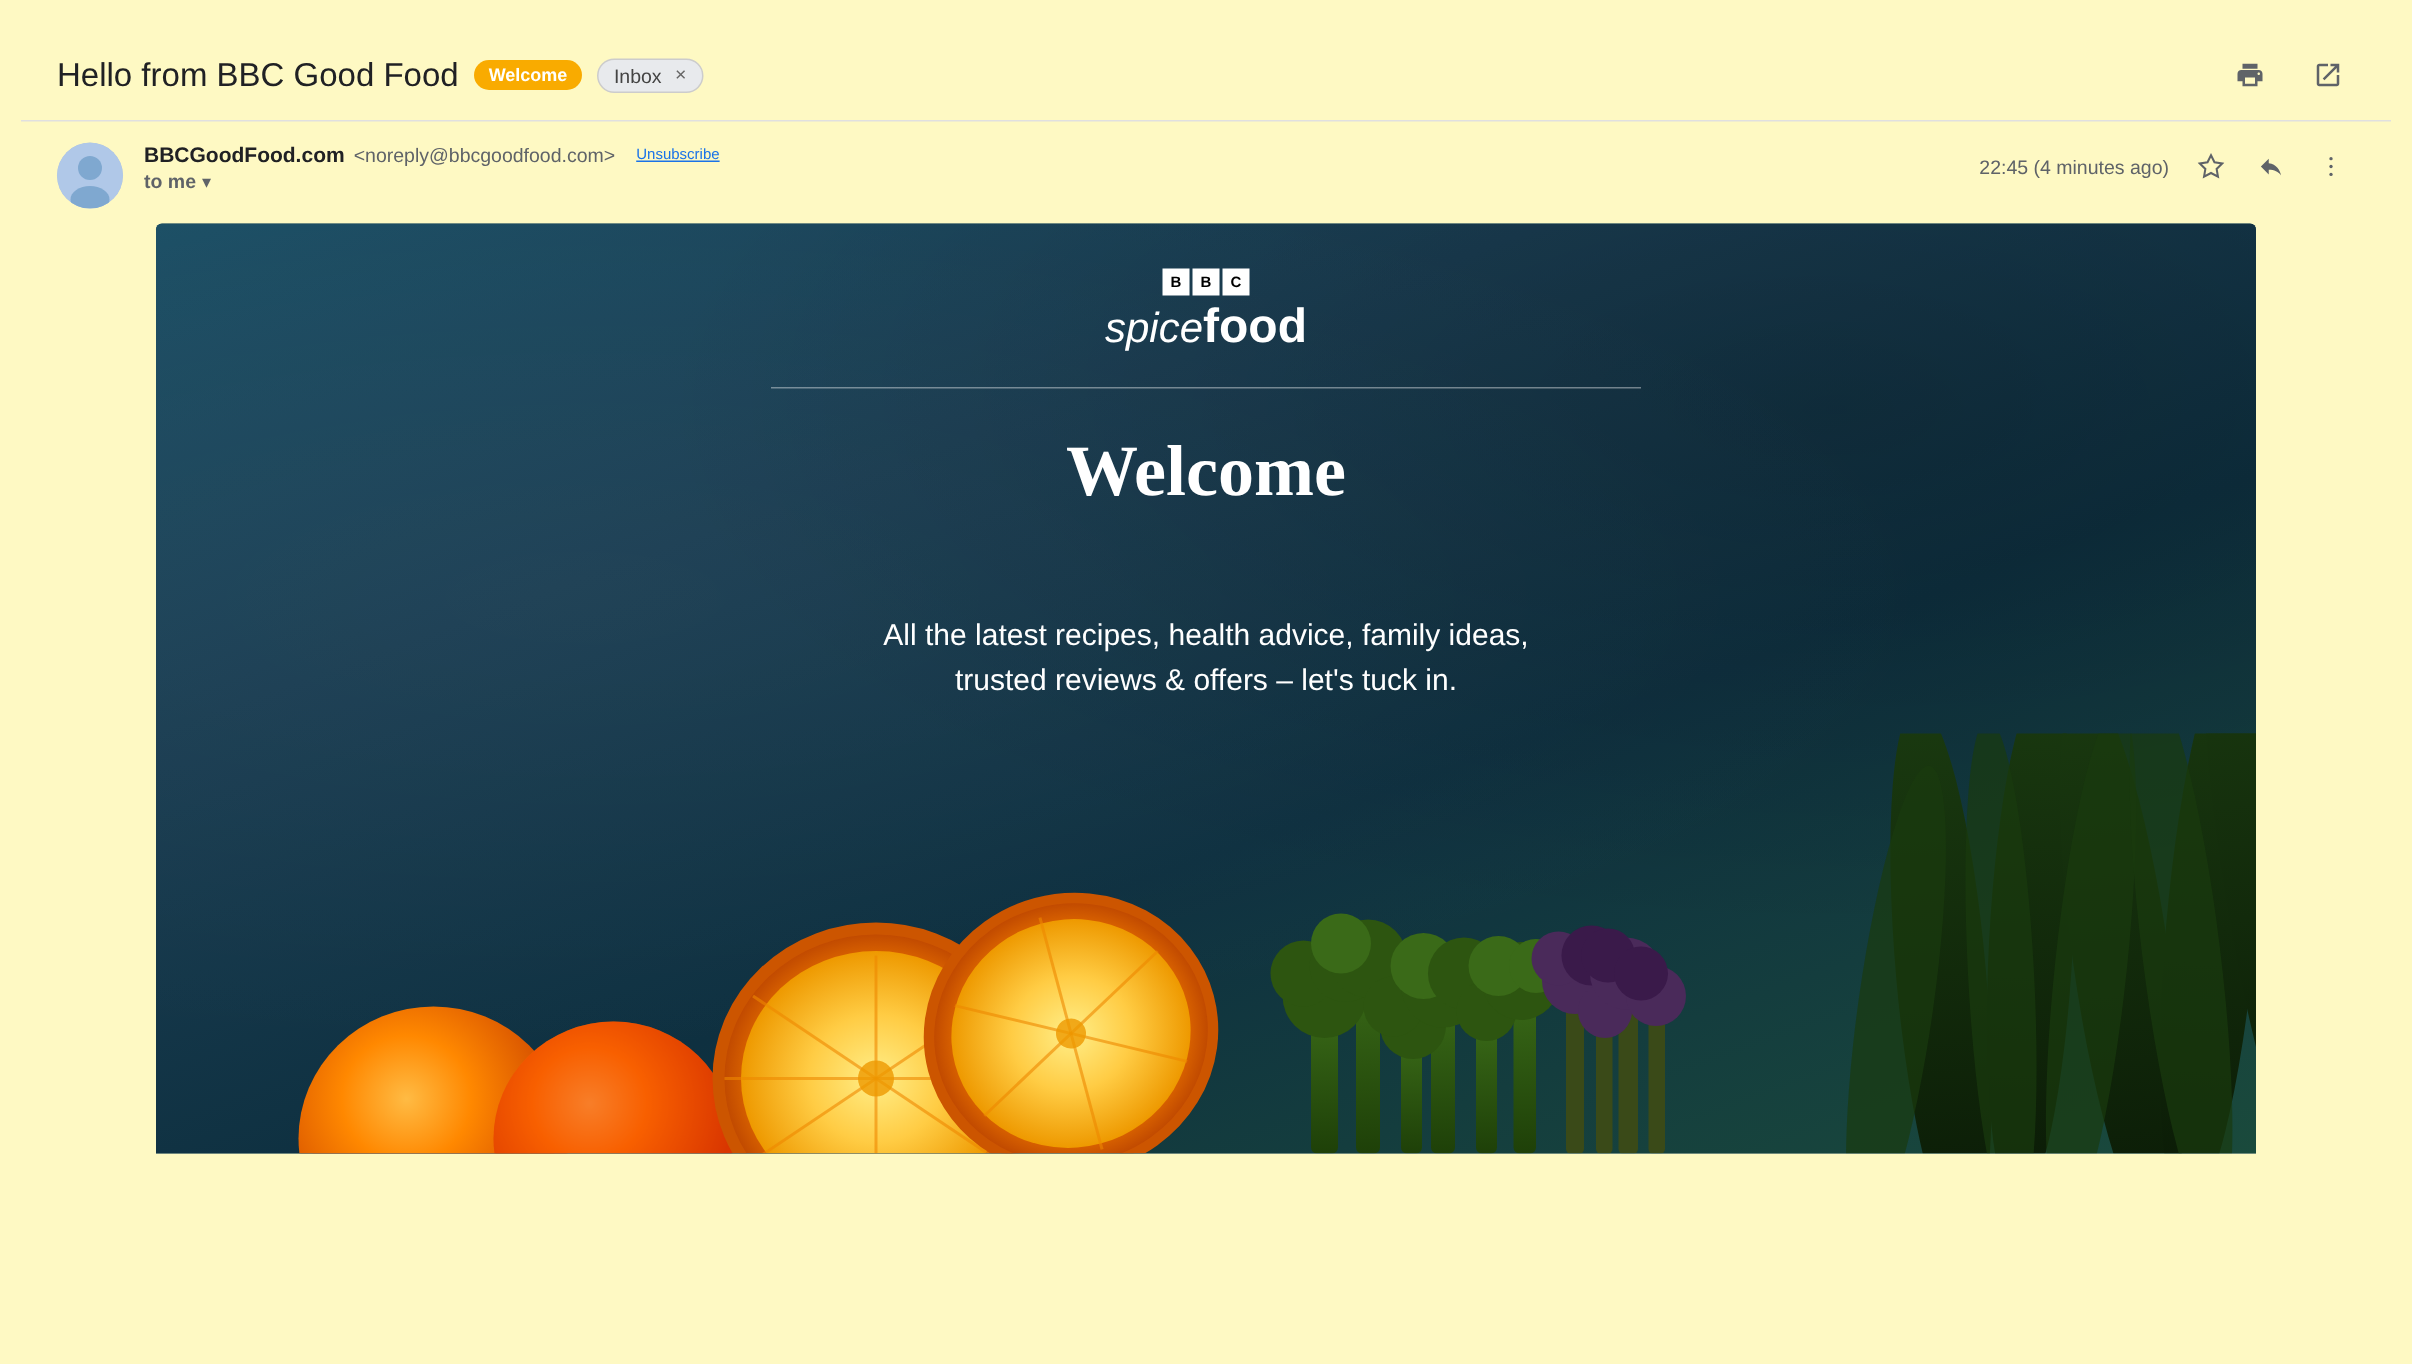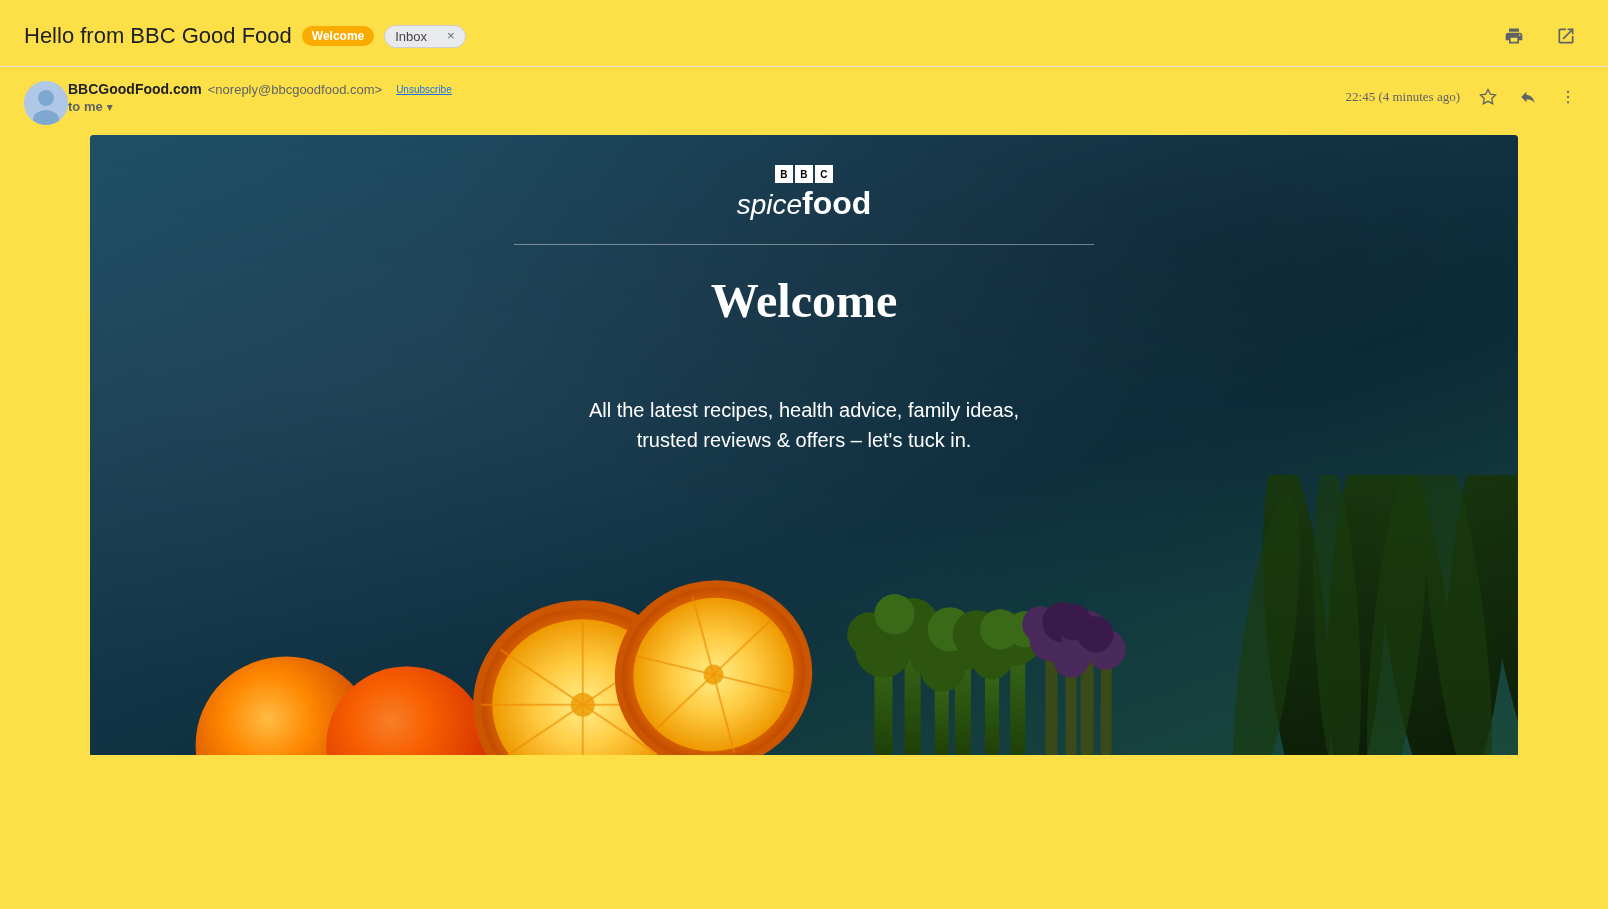--- a/index.html
+++ b/index.html
@@ -5,23 +5,23 @@
     * { margin: 0; padding: 0; box-sizing: border-box; }
     body {
       font-family: Arial, sans-serif;
       background: #f1f3f4;
       width: 1608px;
       min-height: 909px;
       overflow-x: hidden;
     }
 
     .email-view {
-      background: #fde047;
+      background: #fef9c3;
       margin: 0;
-      padding: 0;
+      padding: 14px;
       min-height: 909px;
     }
 
     
     .email-header {
       display: flex;
       align-items: center;
       justify-content: space-between;
       padding: 18px 24px 12px 24px;
       border-bottom: 1px solid #e0e0e0;
@@ -44,21 +44,21 @@
       color: #fff;
       font-size: 12px;
       font-weight: 600;
       padding: 3px 10px;
       border-radius: 12px;
     }
 
     .badge-inbox {
       display: flex;
       align-items: flex-start;
-      gap: 20px;
+      gap: 9px;
       background: #e8eaed;
       color: #444;
       font-size: 13px;
       padding: 3px 10px;
       border-radius: 12px;
       border: 1px solid #ccc;
     }
 
     .badge-inbox .close-x {
       cursor: pointer;
@@ -85,20 +85,21 @@
       width: 36px;
       height: 36px;
       border-radius: 50%;
     }
 
     
     .sender-row {
       display: flex;
       align-items: flex-start;
       padding: 14px 24px 10px 24px;
+      gap: 14px;
     }
 
     .avatar {
       width: 44px;
       height: 44px;
       border-radius: 50%;
       background: #b0c4de;
       display: flex;
       align-items: center;
       justify-content: center;
@@ -163,21 +164,20 @@
       display: flex;
       align-items: center;
       gap: 12px;
       margin-left: auto;
     }
 
     .timestamp {
       font-size: 13px;
       color: #5f6368;
       white-space: nowrap;
-      font-family: Liberation Serif, serif;
     }
 
     .meta-icons {
       display: flex;
       gap: 8px;
     }
 
     .meta-icon-btn {
       background: none;
       border: none;

